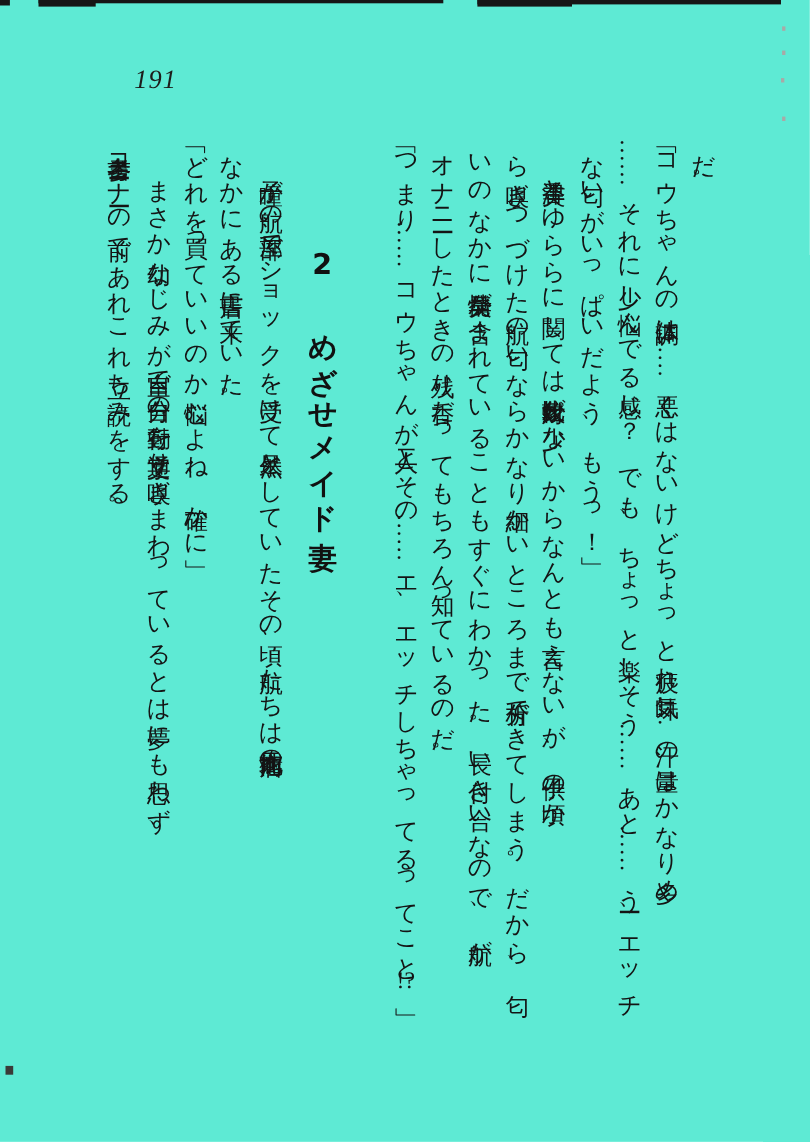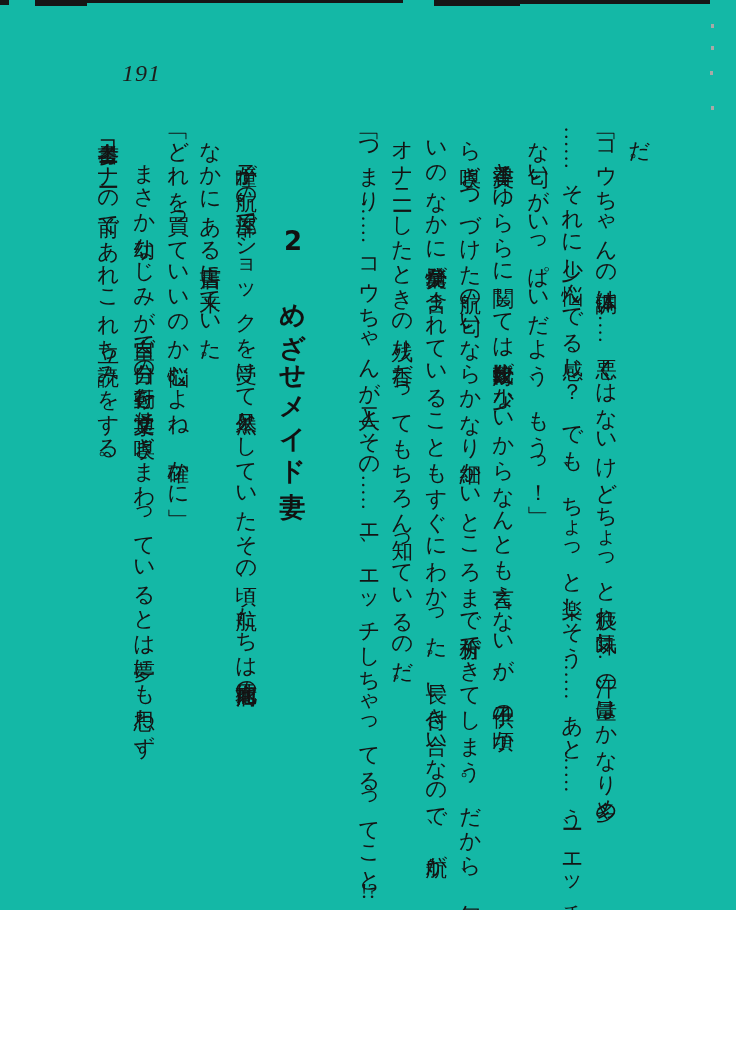--- a/index.html
+++ b/index.html
@@ -3,22 +3,22 @@
 <meta charset="utf-8">
 <style>
   html, body { margin: 0; padding: 0; }
   body {
     width: 736px; height: 1038px;
     background: #ffffff;
     font-family: "Liberation Serif", "DejaVu Serif", serif;
   }
   .page {
     position: relative;
-    width: 736px; height: 910px;
-    background: #14b8a6;
+    width: 736px; height: 1038px;
+    background: #5eead4;
     overflow: hidden;
   }
   
   .edge { position: absolute; background: #161616; }
   .edge-a0 { left: 0;   top: 0; width: 9px;   height: 5px; }
   .edge-a1 { left: 35px; top: 0; width: 368px; height: 3px; }
   .edge-a2 { left: 35px; top: 0; width: 52px;  height: 6px; }
   .edge-b1 { left: 434px; top: 0; width: 276px; height: 4px; }
   .edge-b2 { left: 434px; top: 0; width: 86px;  height: 6px; }
   .speck { position: absolute; background: #a9a9a6; }

